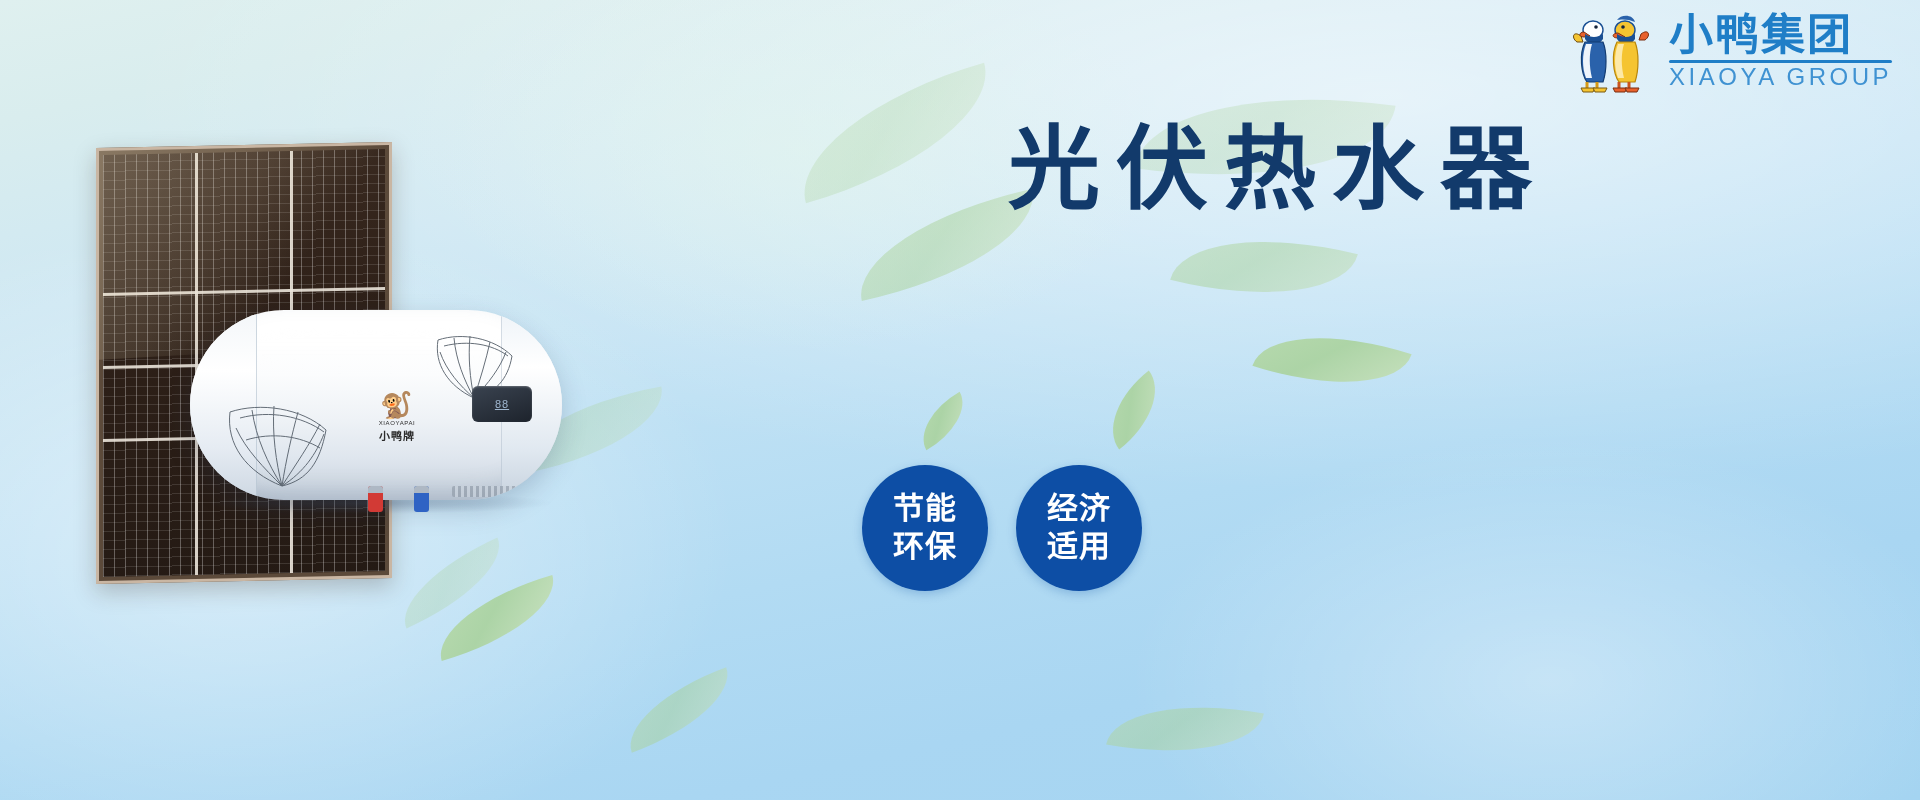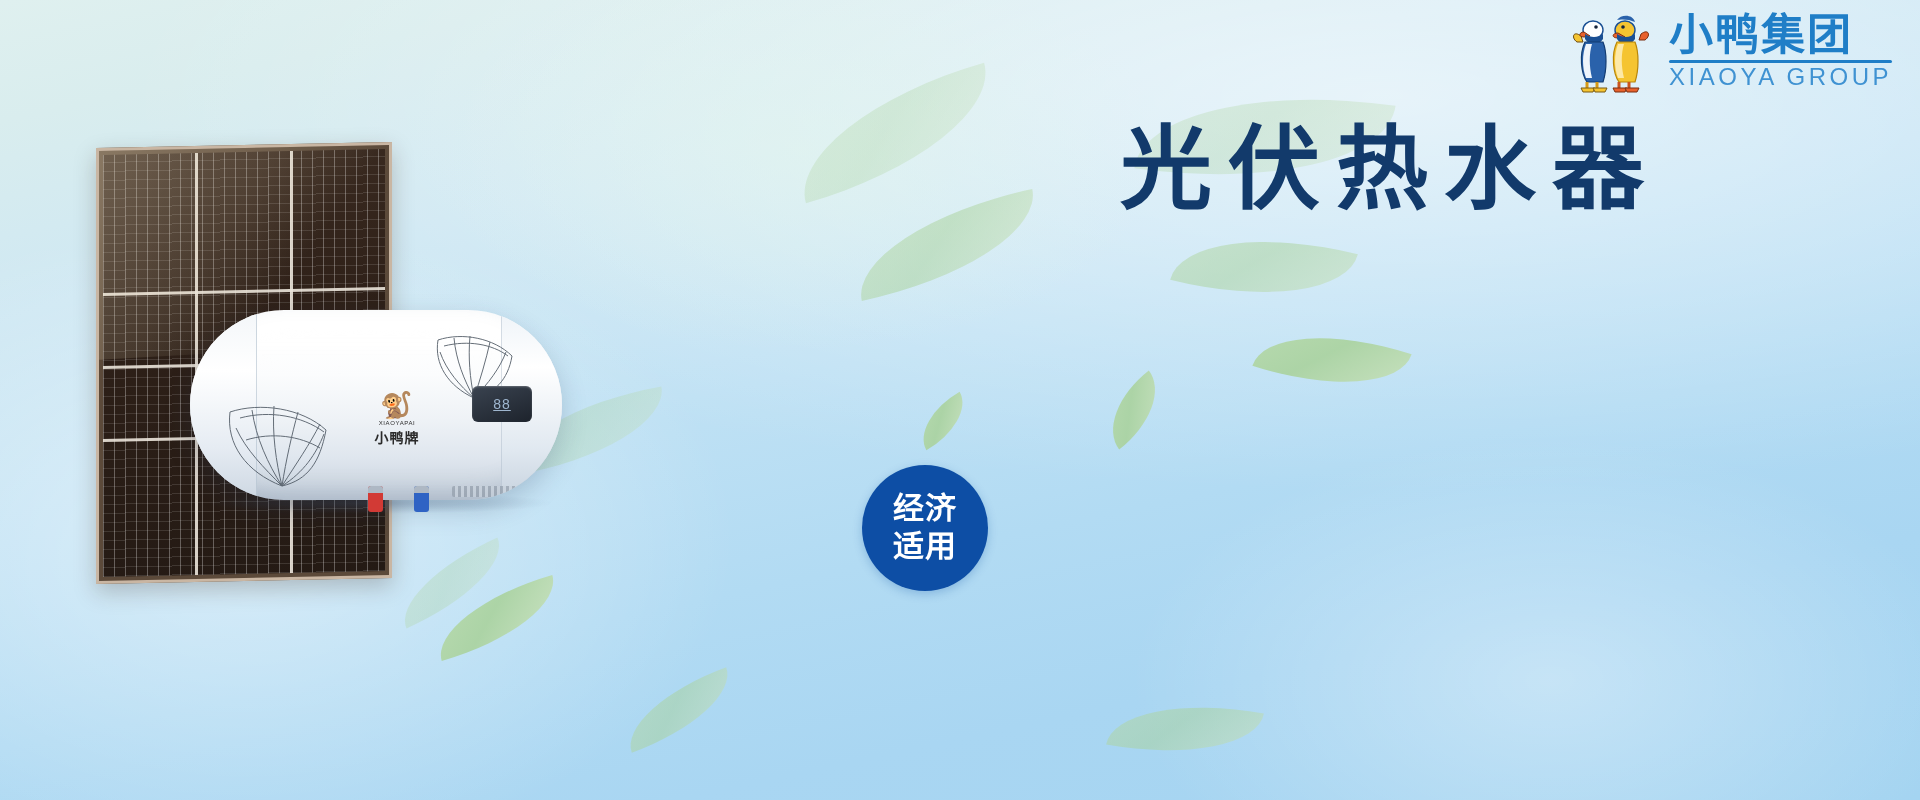--- a/index.html
+++ b/index.html
@@ -61,21 +61,21 @@
     font-size:44px;font-weight:bold;color:#1f7ec7;letter-spacing:2px;
     line-height:1.02;white-space:nowrap;
   }
   .logo-rule{height:3px;background:#1f7ec7;margin:3px 0 2px;border-radius:2px;}
   .logo-en{
     font-size:24px;color:#3f92d2;letter-spacing:3.5px;
     white-space:nowrap;line-height:1;font-weight:500;
   }
 
   
-  #copy{position:absolute;left:880px;top:120px;width:780px;text-align:right;}
+  #copy{position:absolute;left:880px;top:120px;width:780px;text-align:center;}
   #headline{
     font-size:92px;font-weight:bold;color:#123a6b;
     letter-spacing:16px;line-height:1.08;margin-left:16px;
     white-space:nowrap;
   }
   #subhead{
     margin-top:26px;font-size:38px;font-weight:bold;color:#1763c4;
     letter-spacing:2px;white-space:nowrap;
   }
 
@@ -148,29 +148,29 @@
     border-left:1px solid rgba(170,185,200,.45);
   }
   
   .fan{position:absolute;pointer-events:none;opacity:.85;}
   
   .tank-brand{
     position:absolute;left:176px;top:82px;width:62px;text-align:center;color:#2b2b2b;
   }
   .tank-brand .duck{font-size:26px;line-height:1;}
   .tank-brand .pinyin{font-size:6px;letter-spacing:.6px;margin-top:2px;}
-  .tank-brand .cn{font-size:14px;font-weight:bold;letter-spacing:1px;margin-top:1px;}
+  .tank-brand .cn{font-size:11px;font-weight:bold;letter-spacing:1px;margin-top:1px;}
   
   .display{
     position:absolute;left:282px;top:76px;width:60px;height:36px;border-radius:6px;
     background:linear-gradient(160deg,#3a4350,#1d232c);
     box-shadow:inset 0 1px 2px rgba(255,255,255,.25);
     display:flex;align-items:center;justify-content:center;gap:4px;
   }
-  .display .seg{font-size:14px;color:#9fb6cf;letter-spacing:1px;text-decoration:underline;}
+  .display .seg{font-size:11px;color:#9fb6cf;letter-spacing:1px;text-decoration:underline;}
   
   .pipe{position:absolute;width:15px;height:26px;border-radius:3px;top:176px;}
   .pipe .collar{position:absolute;left:0;right:0;top:0;height:7px;background:#aeb8c4;border-radius:3px 3px 0 0;}
   .pipe.hot{left:178px;background:#d23a35;}
   .pipe.cold{left:224px;background:#2f63c4;}
   .label-strip{
     position:absolute;left:262px;top:176px;width:82px;height:11px;border-radius:2px;
     background:repeating-linear-gradient(90deg,#8e99a6 0 3px, #c9d2dc 3px 6px);
     opacity:.65;
   }
@@ -325,18 +325,22 @@
       <div class="logo-en">XIAOYA GROUP</div>
     </div>
   </div>
 
   <div id="copy">
     <div id="headline">光伏热水器</div>
   </div>
 
   <div id="badges">
     <div class="badge">
+      <span>节能</span>
+      <span>环保</span>
+    </div>
+    <div class="badge">
       <span>经济</span>
       <span>适用</span>
     </div>
   </div>
 
 </div>
 
 </body></html>

